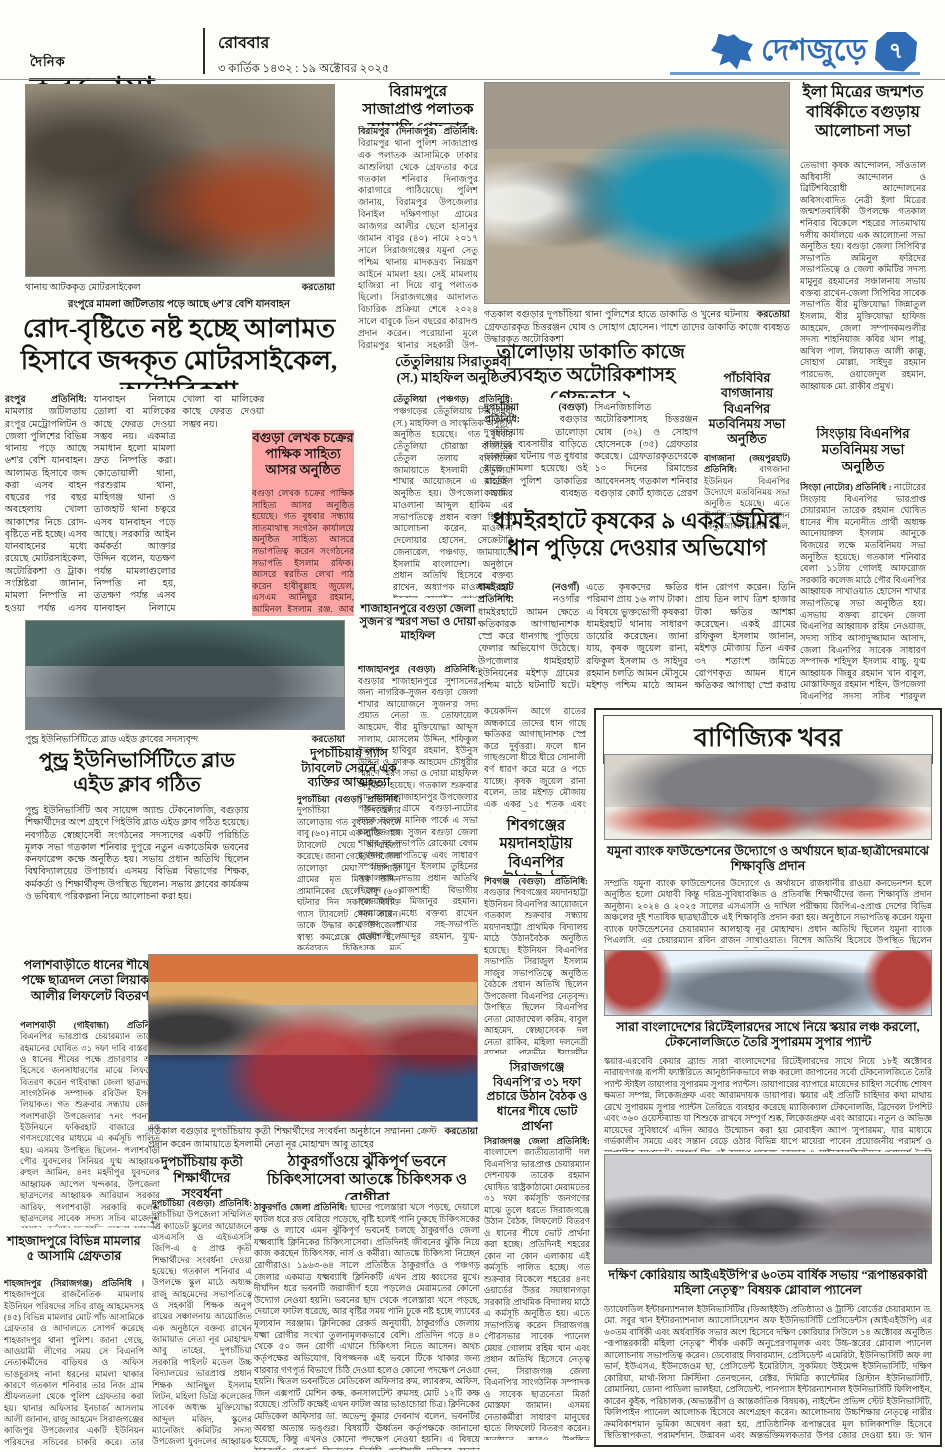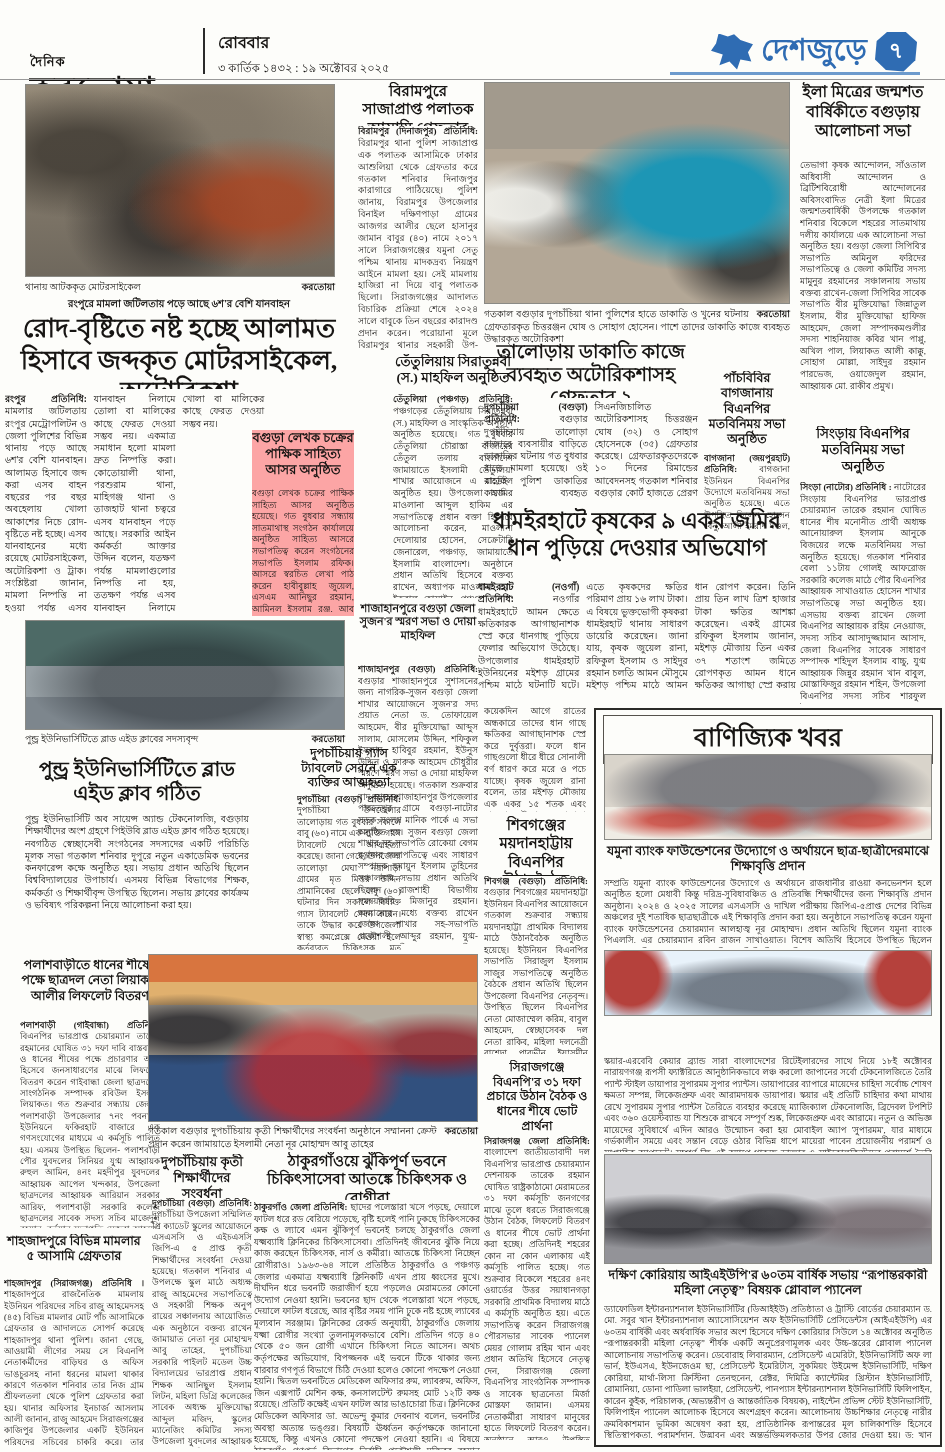--- a/index.html
+++ b/index.html
@@ -140,21 +140,21 @@
       <span>বগুড়ার শাজাহানপুরে সুশাসনের জন্য নাগরিক-সুজন বগুড়া জেলা শাখার আয়োজনে সুজন'র সদ্য প্রয়াত নেতা ড. তোফায়েল আহমেদ, বীর মুক্তিযোদ্ধা আব্দুস সালাম, মোসলেম উদ্দিন, শফিকুল ইসলাম, হাবিবুর রহমান, ইউনুস উদ্দিন ও ফারুক আহমেদ চৌধুরীর স্মরণে স্মরণ সভা ও দোয়া মাহফিল অনুষ্ঠিত হয়েছে। গতকাল শুক্রবার বাদ আসর শাজাহানপুর উপজেলার পারতেখুর গ্রামে বগুড়া-নাটোর সড়ক সংলগ্ন মানিক পার্কে এ সভা অনুষ্ঠিত হয়। সুজন বগুড়া জেলা শাখার সহ-সভাপতি রোকেয়া বেগম রঞ্জনার সভাপতিত্বে এবং সাধারণ সম্পাদক হুমায়ুন ইসলাম তুহিনের সঞ্চালনায় সভায় প্রধান অতিথি ছিলেন রাজশাহী বিভাগীয় সমন্বয়কারি মিজানুর রহমান। অন্যান্যের মধ্যে বক্তব্য রাখেন জেলা শাখার সহ-সভাপতি প্রকৌশলী আব্দুর রহমান, যুগ্ম-সম্পাদক সেলিম রেজা শান্, লতিফ নাজির, সাংবাদিক মনিরুর রশিদ সাইন, কোষাধ্যক্ষ নূর হাবিব, সুজন নেতা মাহবুবুর রহমান চপল, কোহিনূর খানম, শিল্পী আক্তার, সাজেদুর রহমান সবুজ, আবুস সাত্তার, আব্দুল কুদ্দুস, আবুল কালাম আজাদ, মেহেবাউল আলম, শফিকুল, রফিকুল, ওয়াহেদ, অনন্ত সেলিম, মেহেরুল সুজন প্রমুখ। স্মরণ সভার আগে একই স্থানে পরিচ্ছন্ন সভা অনুষ্ঠিত হয়।</span>
     </div>
   </div>
 
   <div class="abs photo ph-group" style="left:25px;top:620px;width:320px;height:110px;"></div>
   <div class="abs caption" style="left:25px;top:733px;width:320px;">
     <span class="credit">করতোয়া</span>
     <span>পুন্ড্র ইউনিভার্সিটিতে ব্লাড এইড ক্লাবের সদস্যবৃন্দ</span>
   </div>
   <div class="abs" style="left:25px;top:748px;width:224px;">
-    <div class="hl" style="font-size:20px;height:56px;margin-top:9px;">পুন্ড্র ইউনিভার্সিটিতে ব্লাড এইড ক্লাব গঠিত</div>
+    <div class="hl" style="font-size:20px;height:56px;">পুন্ড্র ইউনিভার্সিটিতে ব্লাড এইড ক্লাব গঠিত</div>
     <div class="bd" style="height:140px;">পুন্ড্র ইউনিভার্সিটি অব সায়েন্স অ্যান্ড টেকনোলজি, বগুড়ায় শিক্ষার্থীদের অংশ গ্রহণে পিইউবি ব্লাড এইড ক্লাব গঠিত হয়েছে। নবগঠিত স্বেচ্ছাসেবী সংগঠনের সদস্যদের একটি পরিচিতি মূলক সভা গতকাল শনিবার দুপুরে নতুন একাডেমিক ভবনের কনফারেন্স কক্ষে অনুষ্ঠিত হয়। সভায় প্রধান অতিথি ছিলেন বিশ্ববিদ্যালয়ের উপাচার্য। এসময় বিভিন্ন বিভাগের শিক্ষক, কর্মকর্তা ও শিক্ষার্থীবৃন্দ উপস্থিত ছিলেন। সভায় ক্লাবের কার্যক্রম ও ভবিষ্যৎ পরিকল্পনা নিয়ে আলোচনা করা হয়।</div>
   </div>
 
   <div class="abs" style="left:252px;top:746px;width:104px;margin-left:45px;">
     <div class="hl" style="font-size:12px;height:48px;">দুপচাঁচিয়ায় গ্যাস ট্যাবলেট সেবনে এক ব্যক্তির আত্মহত্যা</div>
     <div class="bd" style="height:156px;font-size:8.7px;">
       <span class="by">দুপচাঁচিয়া (বগুড়া) প্রতিনিধি:</span>
       <span>দুপচাঁচিয়া উপজেলার তালোড়ায় গত বুধবার সকালে বাবু (৬০) নামে এক ব্যক্তি গ্যাস ট্যাবলেট খেয়ে আত্মহত্যা করেছে। জানা গেছে, উপজেলা তালোড়া মেঘা নয়াপাড়া গ্রামের মৃত মিত্তর উদ্দিন প্রামানিকের ছেলে বাবু (৬০) ঘটনার দিন সকালে বিষাক্ত গ্যাস ট্যাবলেট সেবন করেন। তাকে উদ্ধার করে উপজেলা স্বাস্থ্য কমপ্লেক্সে নেওয়া হলে কর্তব্যরত চিকিৎসক মৃত ঘোষণা করেন। এ ঘটনায় থানায় অস্বাভাবিক মৃত্যু মামলা করেছে।</span>
     </div>
   </div>
@@ -258,20 +258,21 @@
   </div>
 
   <div class="abs bizbox" style="left:594px;top:708px;width:348px;height:739px;">
     <div class="biztitle">বাণিজ্যিক খবর</div>
 
     <div class="abs photo ph-banquet" style="left:8px;top:44px;width:328px;height:86px;"></div>
     <div class="abs hl" style="left:8px;top:134px;width:328px;font-size:12.5px;height:32px;">যমুনা ব্যাংক ফাউন্ডেশনের উদ্যোগে ও অর্থায়নে ছাত্র-ছাত্রীদেরমাঝে শিক্ষাবৃত্তি প্রদান</div>
     <div class="abs bd" style="left:8px;top:168px;width:328px;height:70px;font-size:8.7px;">সম্প্রতি যমুনা ব্যাংক ফাউন্ডেশনের উদ্যোগে ও অর্থায়নে রাজধানীর রাওয়া কনভেনশন হলে অনুষ্ঠিত হলো মেধাবী কিন্তু দরিদ্র-সুবিধাবঞ্চিত ও প্রতিবন্ধি শিক্ষার্থীদের জন্য শিক্ষাবৃত্তি প্রদান অনুষ্ঠান। ২০২৪ ও ২০২৫ সালের এসএসসি ও দাখিল পরীক্ষায় জিপিএ-৫প্রাপ্ত দেশের বিভিন্ন অঞ্চলের দুই শতাধিক ছাত্রছাত্রীকে এই শিক্ষাবৃত্তি প্রদান করা হয়। অনুষ্ঠানে সভাপতিত্ব করেন যমুনা ব্যাংক ফাউন্ডেশনের চেয়ারম্যান আলহাজ্ব নূর মোহাম্মদ। প্রধান অতিথি ছিলেন যমুনা ব্যাংক পিএলসি. এর চেয়ারম্যান রবিন রাজন সাখাওয়াত। বিশেষ অতিথি হিসেবে উপস্থিত ছিলেন ব্যাংকের পরিচালকবৃন্দ এবং সম্মানিত অতিথি হিসেবে ছিলেন ব্যাংকের ব্যবস্থাপনা পরিচালক ও সিইও মির্জা ইলিয়াস উদ্দিন আহমেদ। এ সময় ব্যাংকের সকল কর্মকর্তারা স্বশরীরে ও ভার্চুয়ালি অংশ নেন। যমুনা ব্যাংক ফাউন্ডেশনের এই উদ্যোগ প্রমাণ করে মেধা আর সুযোগ একসাথে মিললেই এগিয়ে যায় বাংলাদেশ।</div>
 
     <div class="abs photo ph-stage" style="left:8px;top:240px;width:328px;height:66px;"></div>
+    <div class="abs hl" style="left:8px;top:310px;width:328px;font-size:12.5px;height:34px;">সারা বাংলাদেশের রিটেইলারদের সাথে নিয়ে স্কয়ার লঞ্চ করলো, টেকনোলজিতে তৈরি সুপারমম সুপার প্যান্ট</div>
     <div class="abs bd" style="left:8px;top:346px;width:328px;height:96px;font-size:8.7px;">স্কয়ার-এরবেবি কেয়ার ব্র্যান্ড সারা বাংলাদেশের রিটেইলারদের সাথে নিয়ে ১৮ই অক্টোবর নারায়ণগঞ্জ রূপসী ফ্যাক্টরিতে আনুষ্ঠানিকভাবে লঞ্চ করলো জাপানের সর্বো টেকনোলজিতে তৈরি প্যান্ট স্টাইল ডায়াপার সুপারমম সুপার প্যান্টস। ডায়াপারের ব্যাপারে মায়েদের চাহিদা সর্বোচ্চ শোষণ ক্ষমতা সম্পন্ন, লিকেজপ্রুফ এবং আরামদায়ক ডায়াপার। স্কয়ার এই প্রতিটি চাহিদার কথা মাথায় রেখে সুপারমম সুপার প্যান্টস তৈরিতে ব্যবহার করেছে ম্যাজিক্যাল টেকনোলজি, ব্রিদেবল টপশিট এবং ৩৬০ ওয়েস্টব্যান্ড যা শিশুকে রাখবে সম্পূর্ণ শুষ্ক, লিকেজপ্রুফ এবং আরামে। নতুন ও অভিজ্ঞ মায়েদের সুবিধার্থে এদিন আরও উন্মোচন করা হয় মোবাইল অ্যাপ 'সুপারমম', যার মাধ্যমে গর্ভকালীন সময়ে এবং সন্তান বেড়ে ওঠার বিভিন্ন ধাপে মায়েরা পাবেন প্রয়োজনীয় পরামর্শ ও সাপ্তাহিক আপডেট। সম্পূর্ণ ফ্রি এই অ্যাপে থাকছে ডাক্তার ও সাইকোলজিস্টদের পরামর্শে তৈরি তথ্যবহুল আর্টিকেল এবং ভিডিও-যা প্রতিটি মায়ের পাশে থাকবে নির্ভরযোগ্য সহায়ক হিসেবে। প্রতিষ্ঠানটির মালিকানাধীন; শুধু নারায়ণগঞ্জের রূপসীতে অনুষ্ঠিত এই উন্মোচনী অনুষ্ঠানে উপস্থিত ছিলেন স্কয়ার গ্রুপের চেয়ারম্যান জনাব স্যামুয়েল এস. চৌধুরী, স্কয়ার ফার্মাসিউটিক্যালস লিমিটেড-এর ম্যানেজিং ডিরেক্টর জনাব তপন চৌধুরী, স্কয়ার টয়লেট্রিজ লিমিটেড-এর ম্যানেজিং ডিরেক্টর জনাব অঞ্জন চৌধুরী, এবং স্কয়ার গ্রুপের তৃতীয় প্রজন্মের সদস্যবৃন্দ। খবর বিজ্ঞপ্তির।</div>
 
     <div class="abs photo ph-panel" style="left:8px;top:444px;width:328px;height:110px;"></div>
     <div class="abs hl" style="left:8px;top:558px;width:328px;font-size:12.5px;height:34px;">দক্ষিণ কোরিয়ায় আইএইউপি'র ৬০তম বার্ষিক সভায় “রূপান্তরকারী মহিলা নেতৃত্ব” বিষয়ক গ্লোবাল প্যানেল</div>
     <div class="abs bd" style="left:8px;top:594px;width:328px;height:134px;font-size:8.7px;">ড্যাফোডিল ইন্টারন্যাশনাল ইউনিভার্সিটির (ডিআইইউ) প্রতিষ্ঠাতা ও ট্রাস্টি বোর্ডের চেয়ারম্যান ড. মো. সবুর খান ইন্টারন্যাশনাল অ্যাসোসিয়েশন অফ ইউনিভার্সিটি প্রেসিডেন্টস (আইএইউপি) এর ৬০তম বার্ষিকী এবং অর্ধবার্ষিক সভার অংশ হিসেবে দক্ষিণ কোরিয়ার সিউলে ১৪ অক্টোবর অনুষ্ঠিত “রূপান্তরকারী মহিলা নেতৃত্ব” শীর্ষক একটি অনুপ্রেরণামূলক এবং উচ্চ-স্তরের গ্লোবাল প্যানেল আলোচনায় সভাপতিত্ব করেন। ডেবোরাহ লিবারম্যান, প্রেসিডেন্ট এমেরিটা, ইউনিভার্সিটি অফ লা ভার্ন, ইউএসএ, ইউনজেওম ছা, প্রেসিডেন্ট ইমেরিটাস, সুকমিয়ং উইমেন্স ইউনিভার্সিটি, দক্ষিণ কোরিয়া, মার্থা-লিসা ক্রিস্টিনা তেনহুনেন, রেক্টর, দিমিত্রি ক্যান্টেমির খ্রিস্টান ইউনিভার্সিটি, রোমানিয়া, ডোনা পাডিলা ভালইয়া, প্রেসিডেন্ট, পানপ্যাস ইন্টারন্যাশনাল ইউনিভার্সিটি ফিলিপাইন, কারেন কুইক, পরিচালক, (অভ্যন্তরীণ ও আন্তর্জাতিক বিষয়ক), নাইন্টেন প্রভিন্স স্টেট ইউনিভার্সিটি, ফিলিপাইন প্যানেল আলোচক হিসেবে অংশগ্রহণ করেন। আলোচনায় উচ্চশিক্ষার নেতৃত্বে নারীর ক্রমবিকাশমান ভূমিকা অন্বেষণ করা হয়, প্রাতিষ্ঠানিক রূপান্তরের মূল চালিকাশক্তি হিসেবে স্থিতিস্থাপকতা, পরামর্শদান, উদ্ভাবন এবং অন্তর্ভুক্তিমূলকতার উপর জোর দেওয়া হয়। ড: খান কীভাবে নারী নেত্রীরা বিশ্ববিদ্যালয় সংস্কৃতি গঠন করছেন, আন্তঃসীমান্ত সহযোগিতাকে উৎসাহিত করছেন এবং কৃত্রিম বুদ্ধিমত্তার যুগে প্রযুক্তিগত উন্নয়নের সাথে মানব-কেন্দ্রিকনেতৃত্বের ভারসাম্য বজায় রাখছেন তা নিয়ে সংলাপ পরিচালনা করেন।</div>
   </div>
 
 </div>
 
 </body></html>

